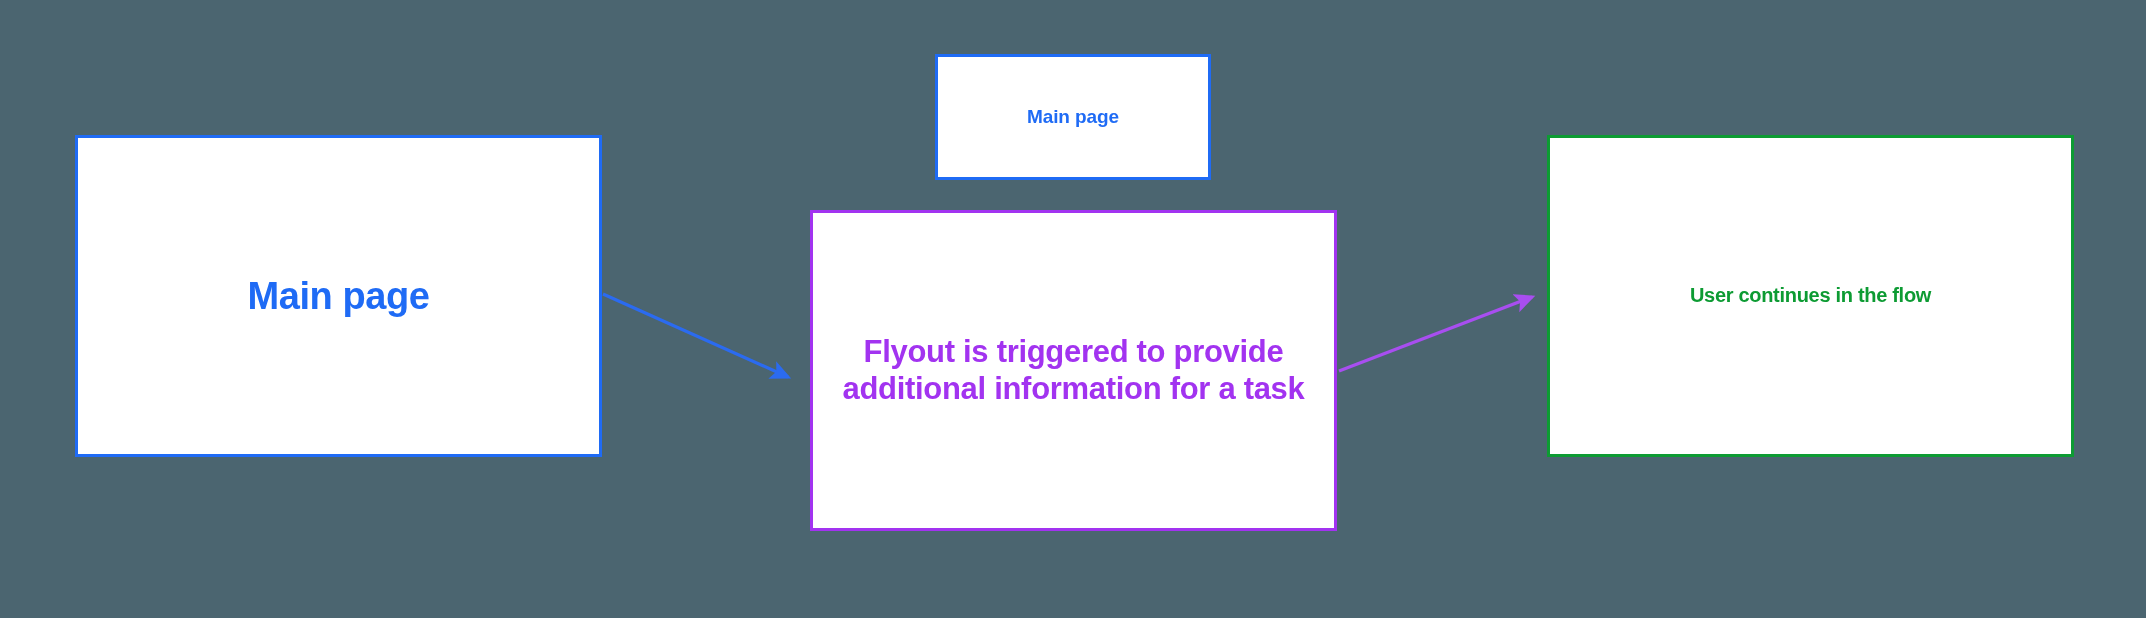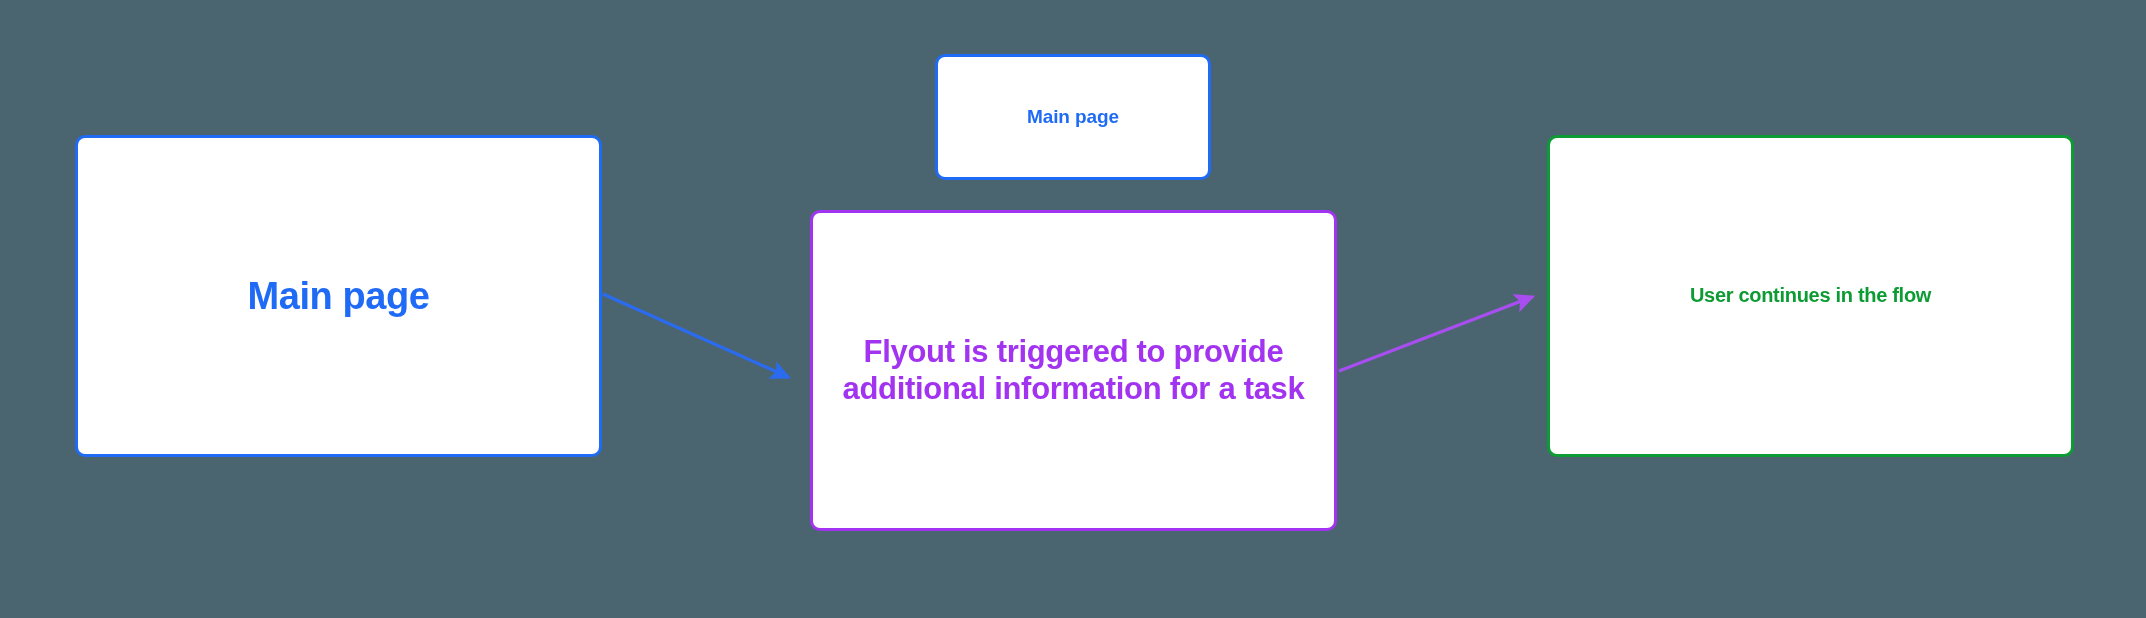--- a/index.html
+++ b/index.html
@@ -13,21 +13,21 @@
   #canvas {
     position: relative;
     width: 2146px;
     height: 618px;
     background: #4b6570;
     overflow: hidden;
   }
   .node {
     position: absolute;
     background: #ffffff;
-    border-radius: 10px;
+    border-radius: 0;
     display: flex;
     align-items: center;
     justify-content: center;
     text-align: center;
     box-sizing: border-box;
     font-weight: bold;
     line-height: 1.18;
   }
 
   

